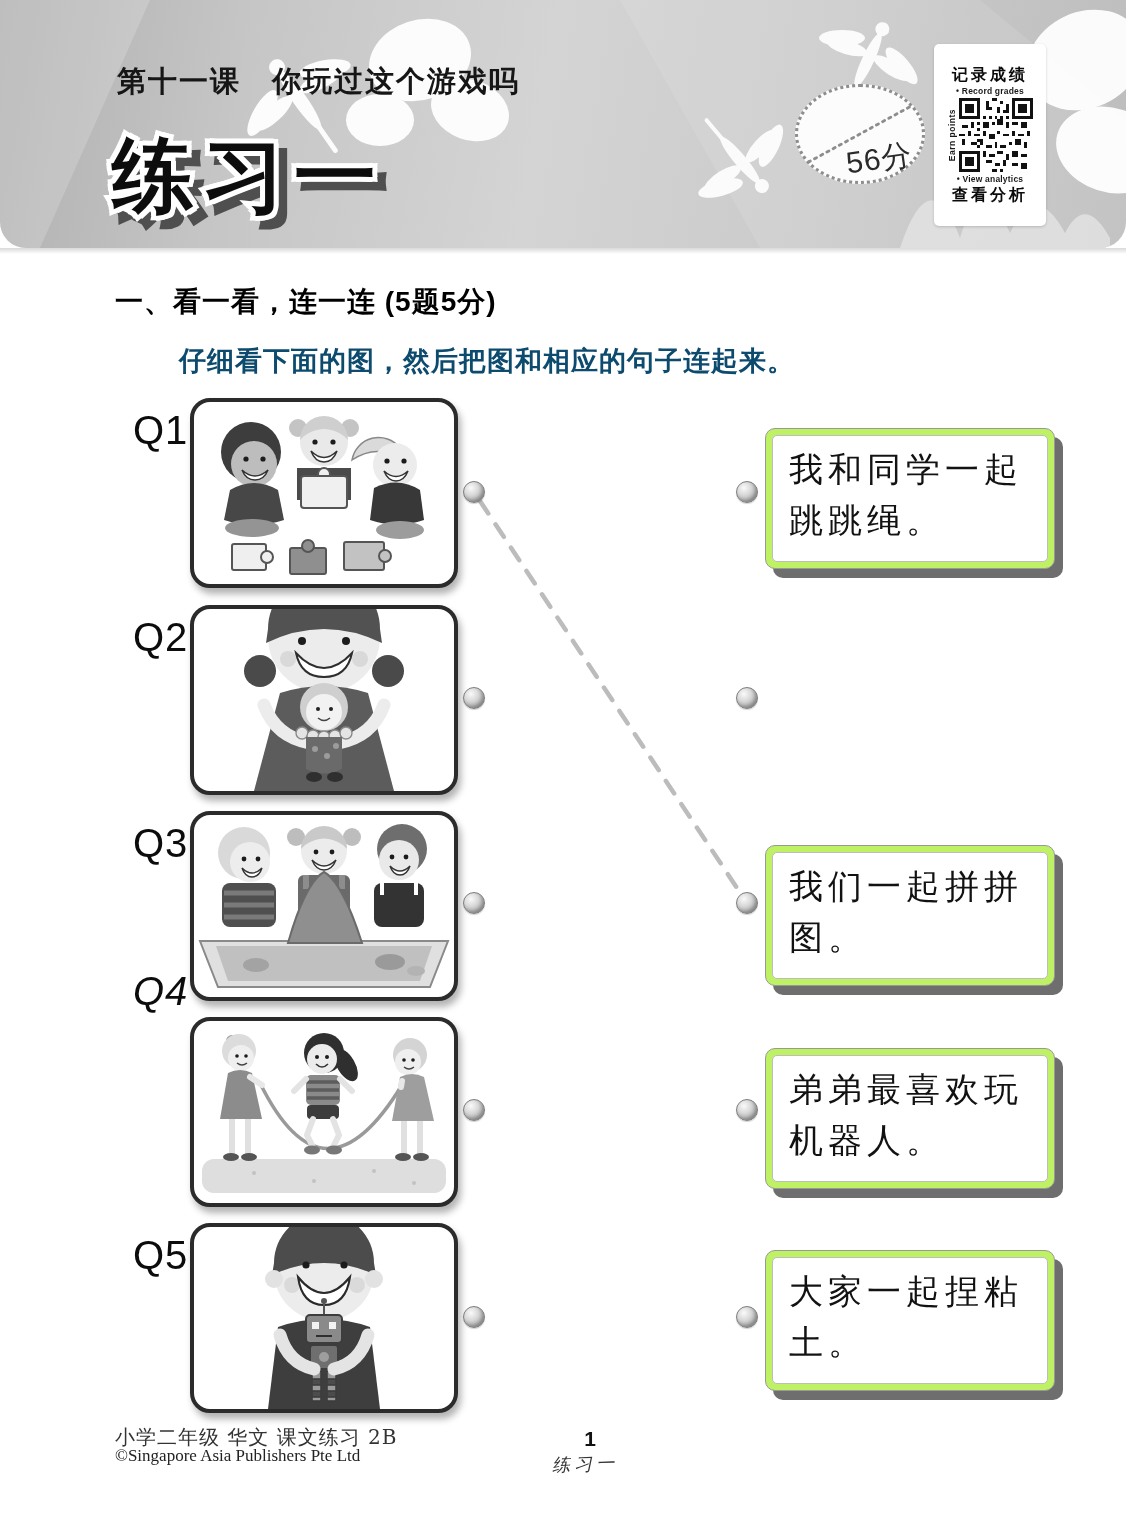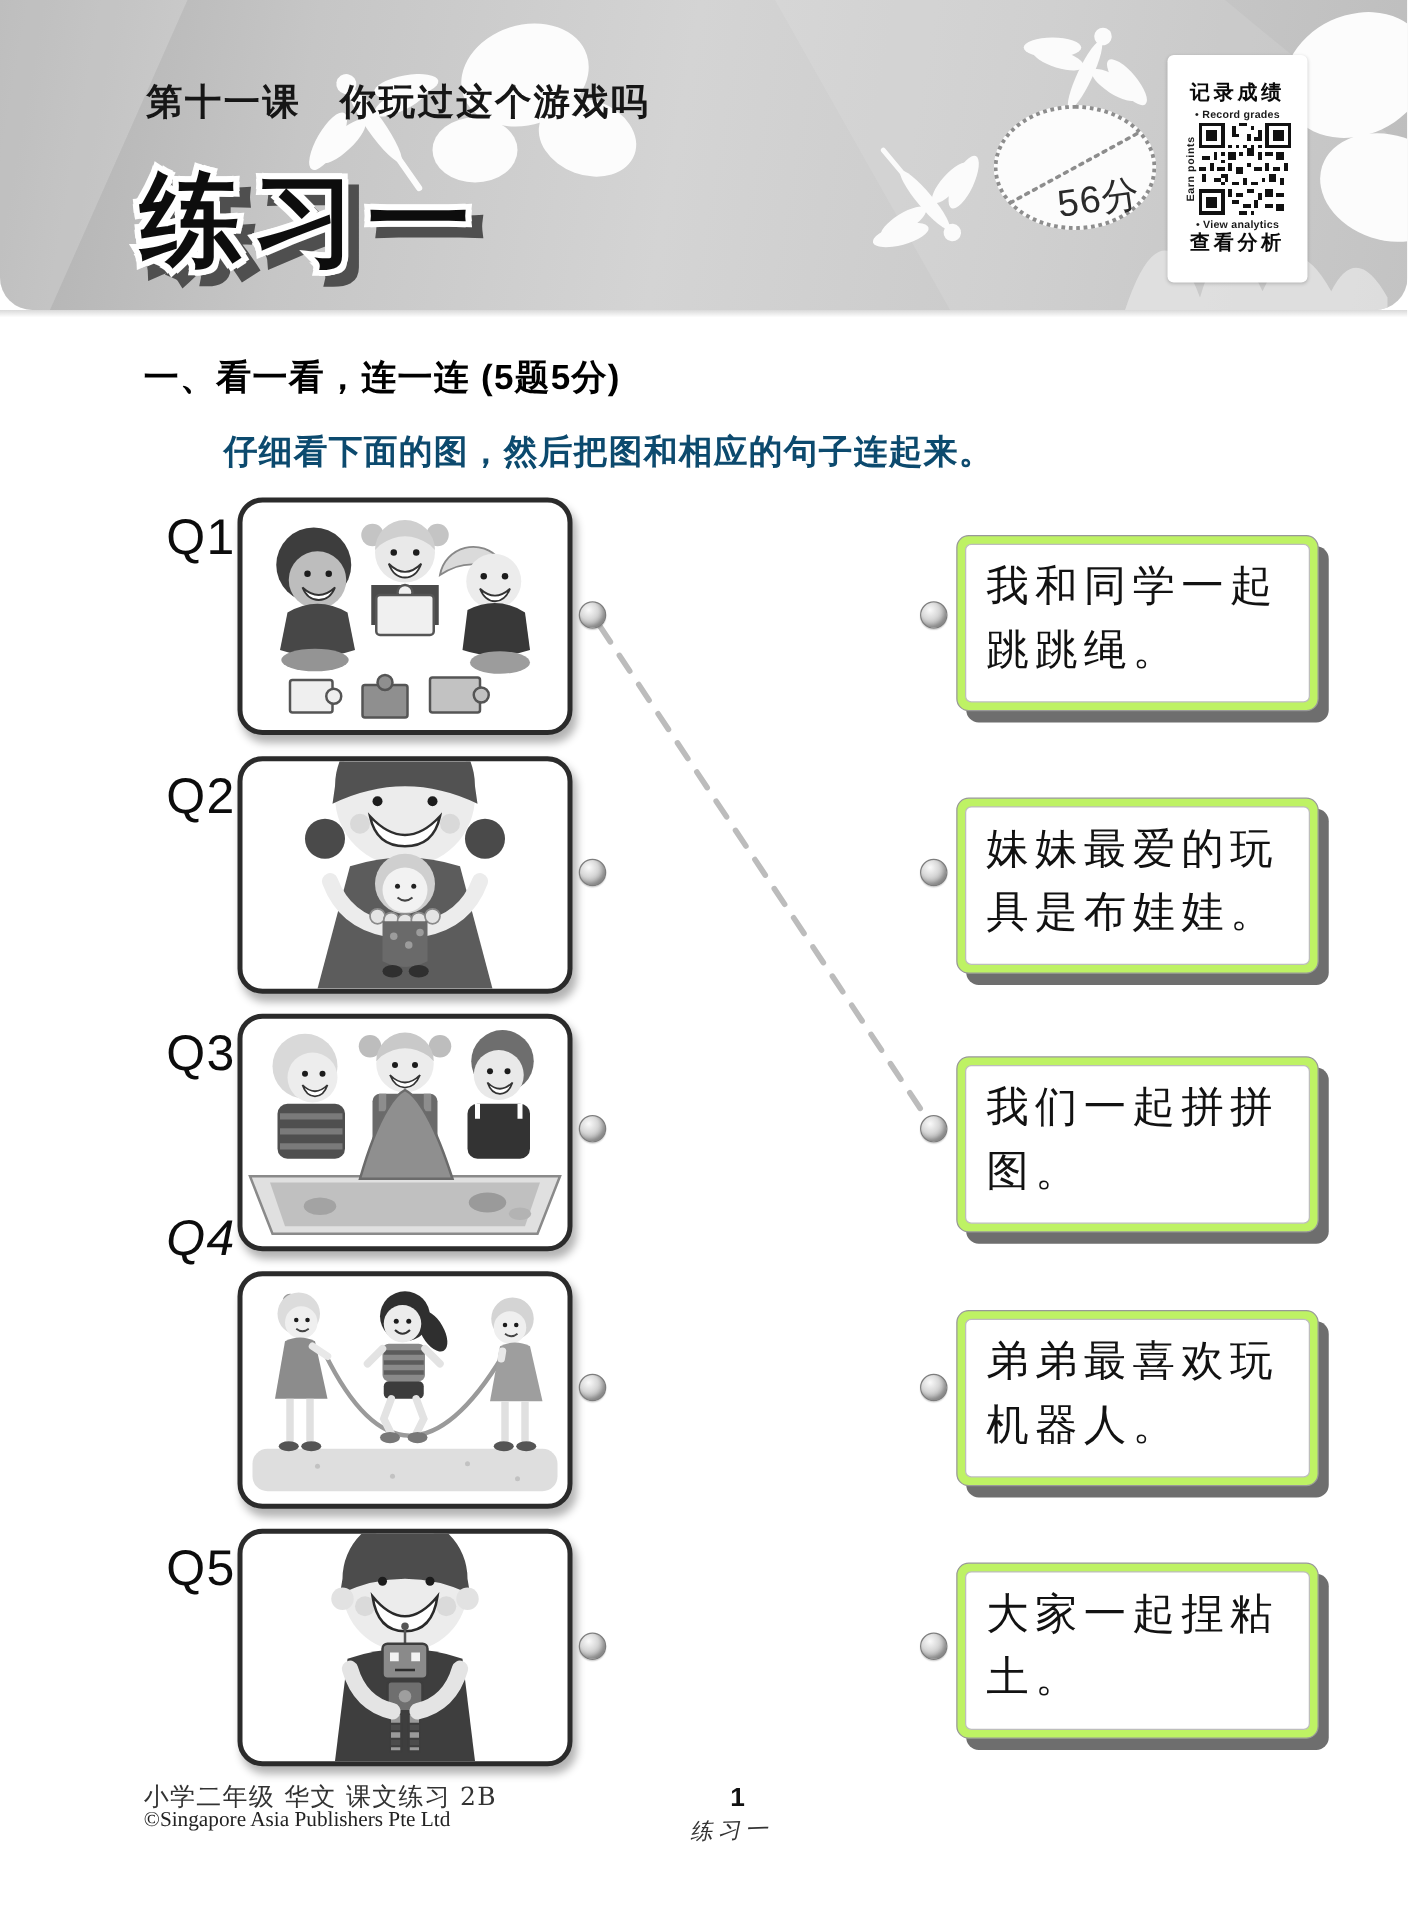--- a/index.html
+++ b/index.html
@@ -253,23 +253,20 @@
       <path d="M112 128 h36 v32 q-18 9 -36 0 z" fill="#6a6a6a"></path>
       <circle cx="121" cy="140" r="3" fill="#9c9c9c"></circle>
         <circle cx="133" cy="147" r="3" fill="#9c9c9c"></circle>
       <circle cx="142" cy="137" r="3" fill="#9c9c9c"></circle>
       <ellipse cx="120" cy="168" rx="8" ry="5" fill="#2f2f2f"></ellipse>
       <ellipse cx="141" cy="168" rx="8" ry="5" fill="#2f2f2f"></ellipse>
     </svg>
   </div>
   <div class="dot" style="left:463px;top:687px;"></div>
   <div class="dot" style="left:736px;top:687px;"></div>
-  <div class="sbox" style="top:638px;">
-    <div class="sbox-inner">妹妹最爱的玩具是布娃娃。</div>
-  </div>
 
   <div class="q-label" style="top:821px;">Q3</div>
   <div class="img-box" style="top:811px;">
     <svg viewBox="0 0 260 182">
       <circle cx="50" cy="38" r="26" fill="#d9d9d9"></circle>
       <circle cx="56" cy="47" r="20" fill="#ededed"></circle>
       <circle cx="50" cy="44" r="2.4" fill="#1c1c1c"></circle>
         <circle cx="64" cy="44" r="2.4" fill="#1c1c1c"></circle>
       <path d="M48 53 q10 10 20 0 q-3 9 -10 9 q-7 0 -10 -9z" fill="#fff" stroke="#333" stroke-width="1.4"></path>
       <rect x="28" y="68" width="54" height="44" rx="8" fill="#4f4f4f"></rect>

